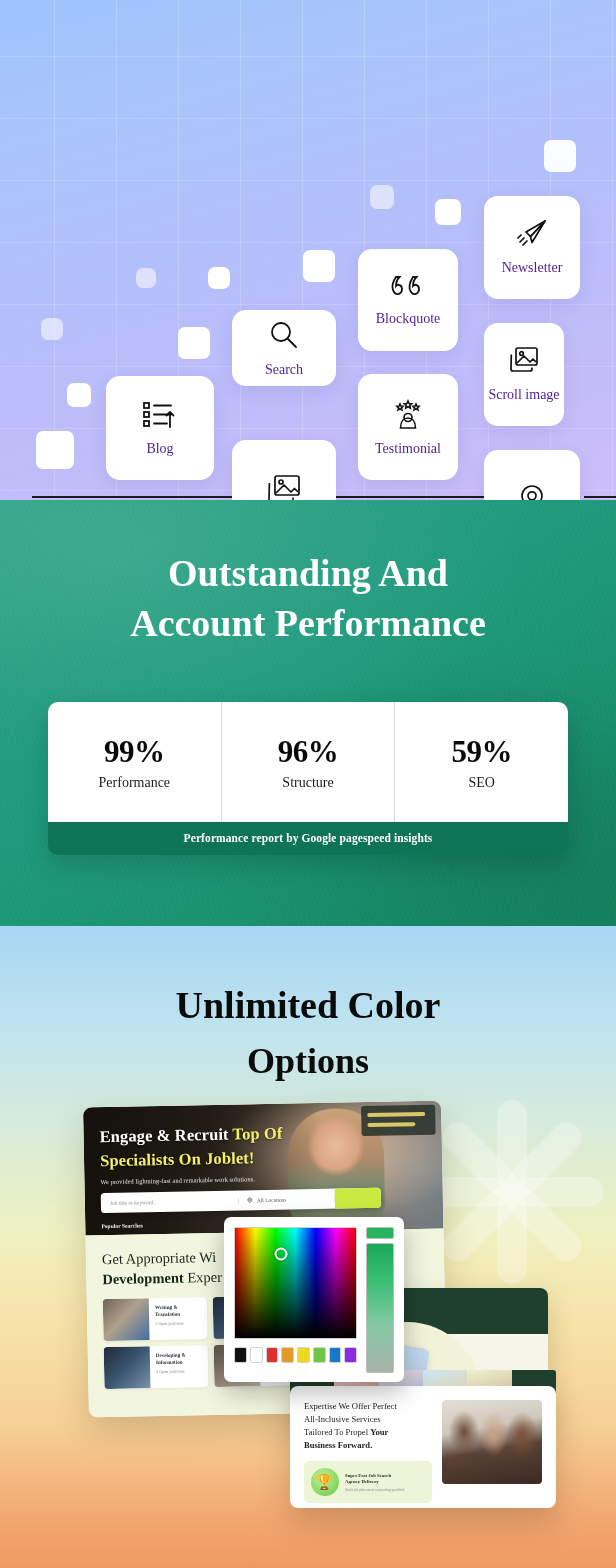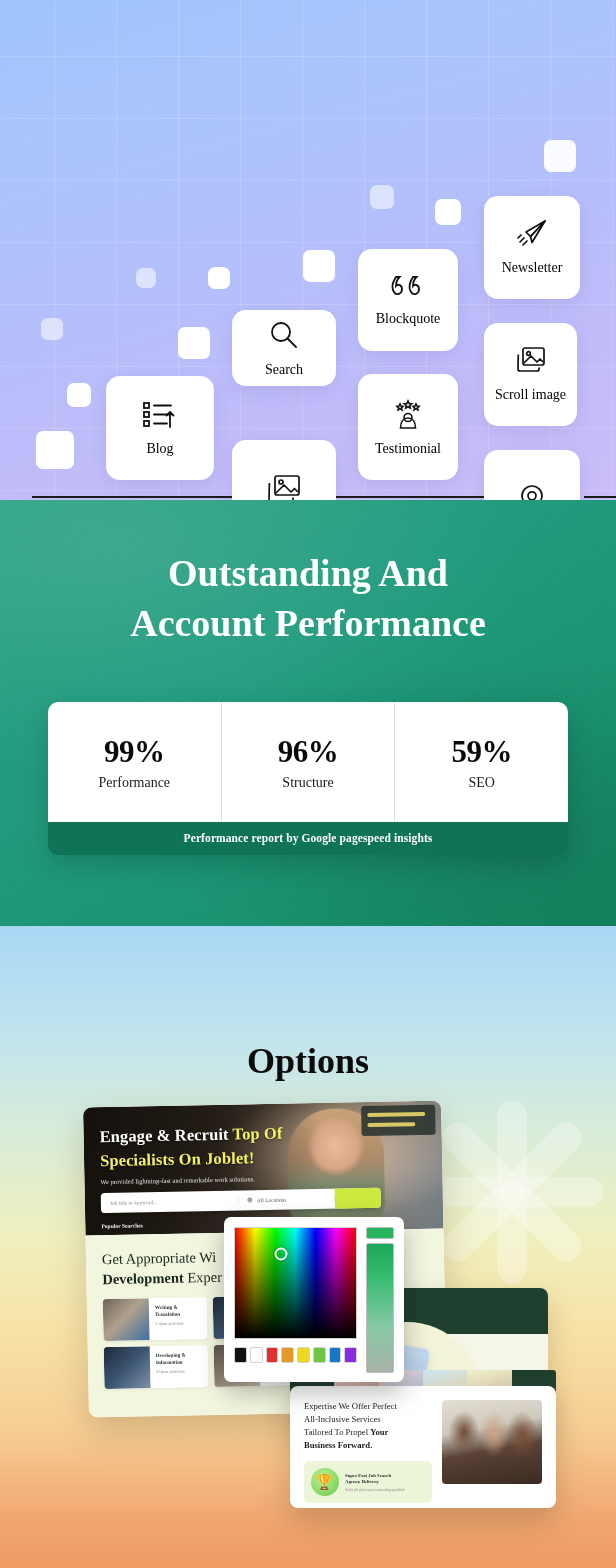--- a/index.html
+++ b/index.html
@@ -32,21 +32,21 @@
 
   .sq{ position:absolute; background:#fff; border-radius:7px; }
 
   .ecard{
     position:absolute; background:#fff; border-radius:14px;
     box-shadow:0 6px 18px rgba(60,50,130,.10);
     display:flex; flex-direction:column; align-items:center; justify-content:center;
   }
   .ecard .ico{ display:block; line-height:0; }
   .ecard .lbl{
-    margin-top:11px; font-size:14px; color:#000000; white-space:nowrap;
+    margin-top:11px; font-size:14px; color:#4c1d95; white-space:nowrap;
     font-family:"Liberation Serif", serif;
   }
   .s1-rule{ position:absolute; height:2px; background:#1b1b1b; }
 
   
   .sec2{
     position:absolute; left:0; top:500px; width:616px; height:426px;
     background:
       radial-gradient(120% 90% at 20% 12%, rgba(255,255,255,.10) 0%, rgba(255,255,255,0) 55%),
       radial-gradient(90% 70% at 82% 78%, rgba(0,0,0,.10) 0%, rgba(0,0,0,0) 60%),
@@ -335,21 +335,21 @@
           <path d="M29 2 L10 13 L14.5 17.5 Z"></path>
             <path d="M29 2 L14.5 17.5 L16 23.5 Z"></path>
           <line x1="8" y1="19" x2="4" y2="23" stroke-linecap="round"></line>
           <line x1="11" y1="22" x2="7" y2="26" stroke-linecap="round"></line>
           <line x1="5" y1="16" x2="2" y2="19" stroke-linecap="round"></line>
         </svg>
       </span>
       <span class="lbl">Newsletter</span>
     </div>
 
-    <div class="ecard" style="left:484px;top:323px;width:93px;height:103px;">
+    <div class="ecard" style="left:484px;top:323px;width:80px;height:103px;">
       <span class="ico">
         <svg width="32" height="30" viewBox="0 0 32 30" fill="none" stroke="#111" stroke-width="1.7" stroke-linejoin="round">
           <rect x="8" y="2" width="21" height="17" rx="2"></rect>
           <circle cx="13.5" cy="7.5" r="1.8"></circle>
           <path d="M9 17 L16 10 L22 16 L25 13 L28 16"></path>
           <path d="M24 21.5 L24 23 a2 2 0 0 1 -2 2 L5 25 a2 2 0 0 1 -2 -2 L3.3 8.5"></path>
         </svg>
       </span>
       <span class="lbl">Scroll image</span>
     </div>
@@ -401,21 +401,21 @@
           <div class="score-num">59%</div>
           <div class="score-lbl">SEO</div>
         </div>
       </div>
       <div class="score-foot">Performance report by Google pagespeed insights</div>
     </div>
   </section>
 
   <section class="sec3">
     <h2 class="s3-title">
-      <br>
+      <span>Unlimited Color</span><br>
       <span class="l2">Options</span>
     </h2>
 
     <div class="flower" style="left:432px;top:184px;width:160px;height:160px;">
       <div class="petal" style="left:65px;top:-10px;transform:rotate(0deg);"></div>
       <div class="petal" style="left:65px;top:-10px;transform:rotate(45deg);"></div>
       <div class="petal" style="left:65px;top:-10px;transform:rotate(90deg);"></div>
       <div class="petal" style="left:65px;top:-10px;transform:rotate(135deg);"></div>
       <div class="petal" style="left:65px;top:-10px;transform:rotate(180deg);"></div>
       <div class="petal" style="left:65px;top:-10px;transform:rotate(225deg);"></div>

